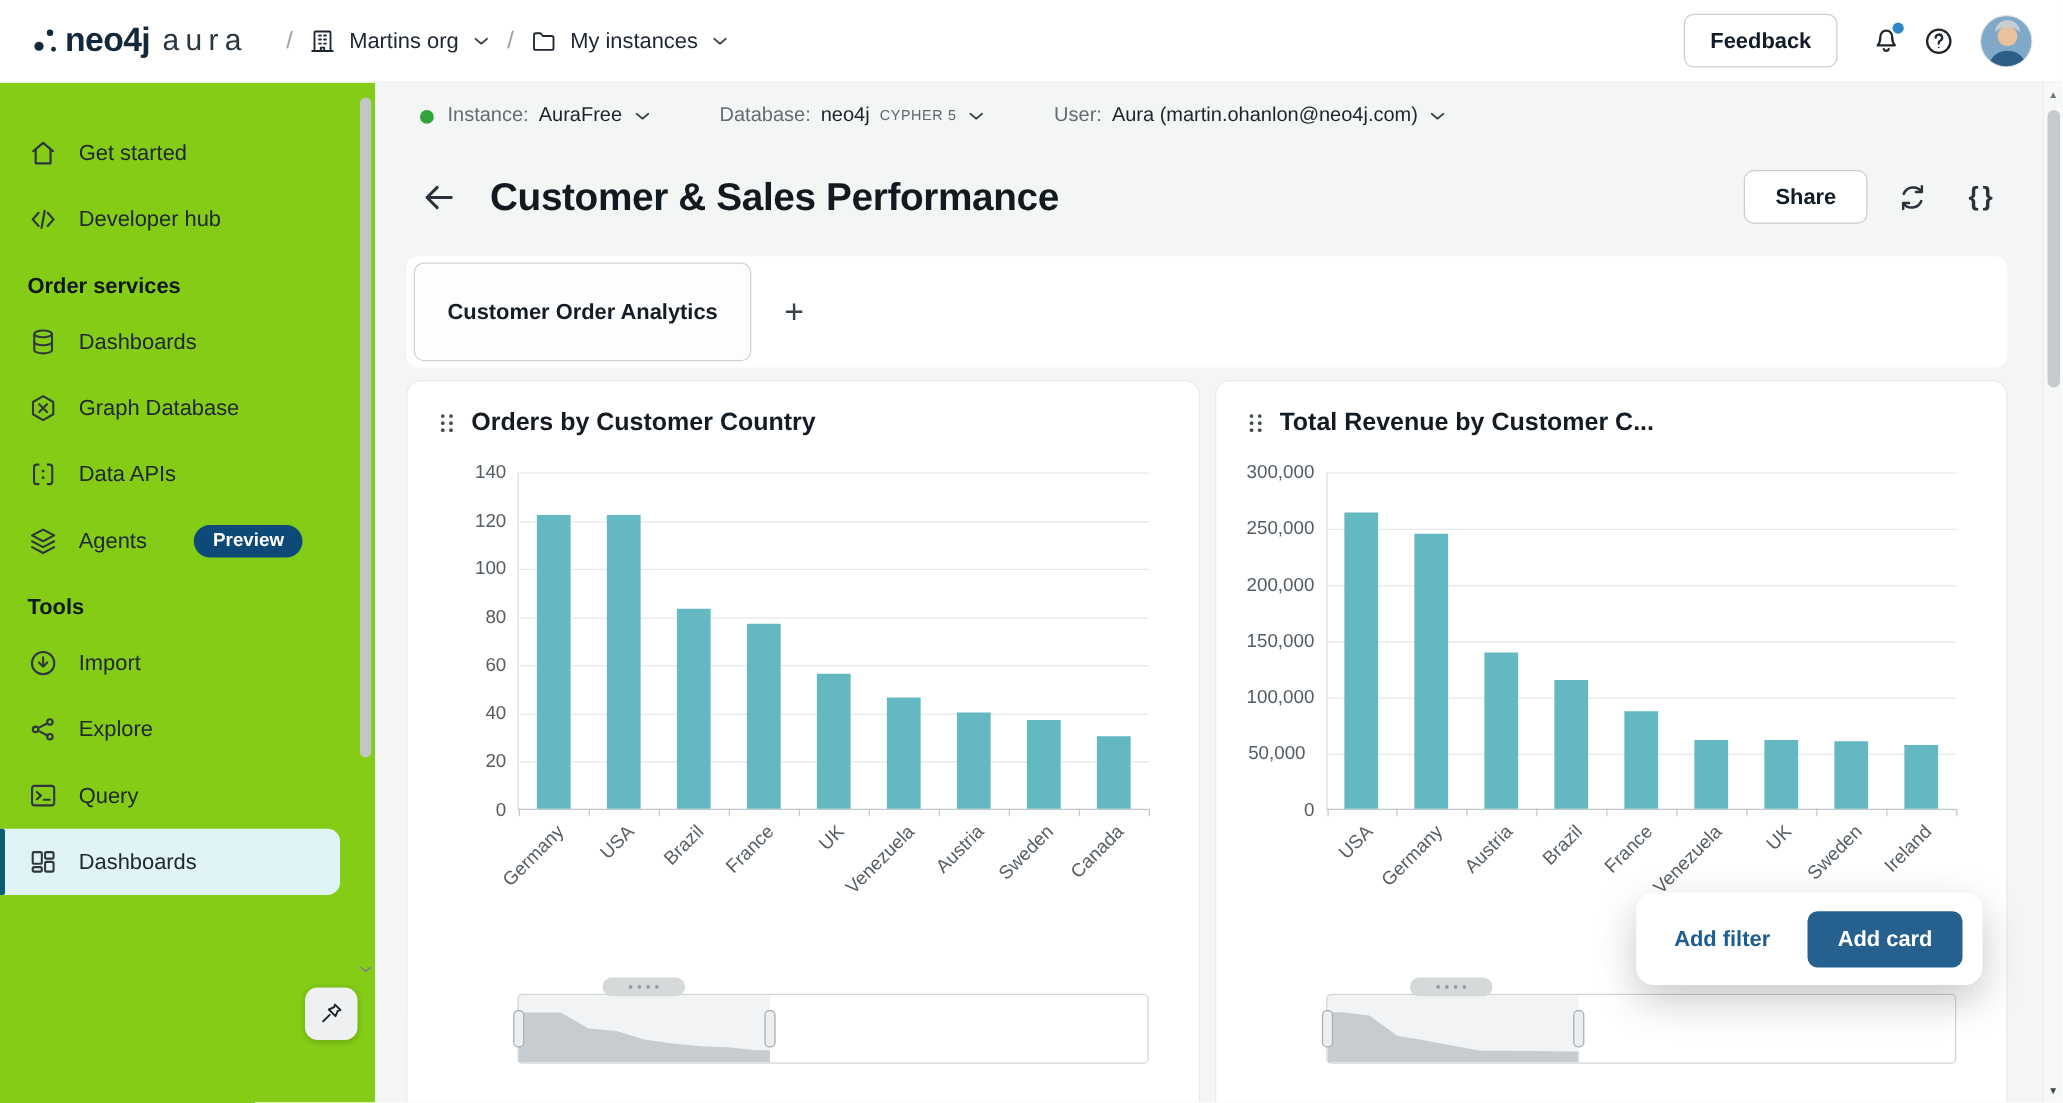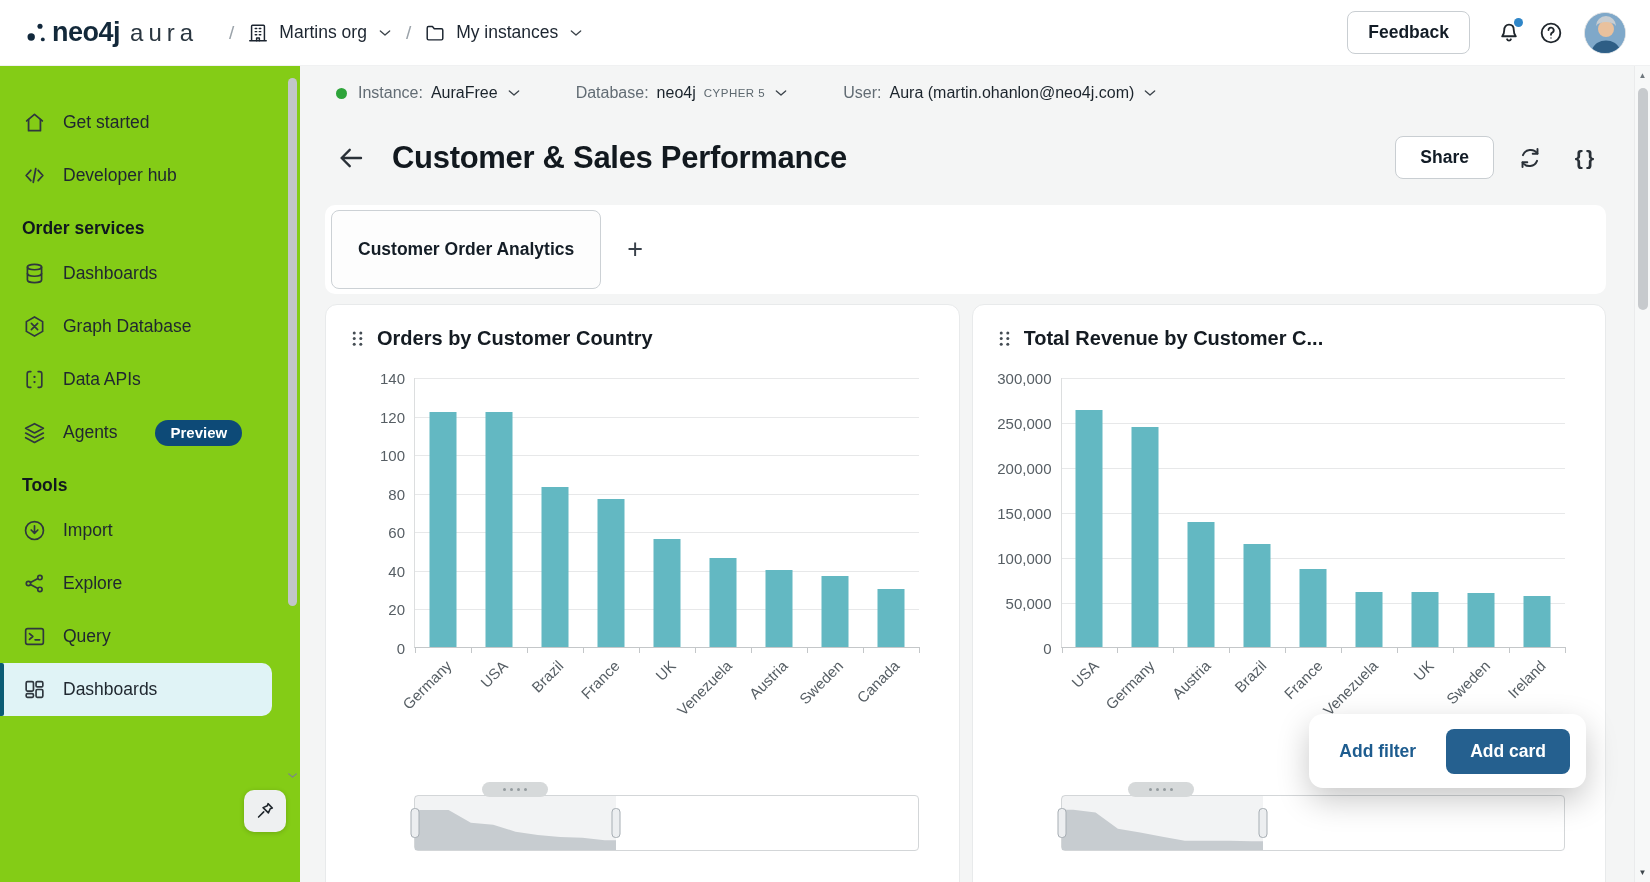--- a/index.html
+++ b/index.html
@@ -492,21 +492,21 @@
                 <circle cx="11.5" cy="15" r="1.6"></circle>
               </g>
             </svg>
         </span>
         <h2 class="card-title">Total Revenue by Customer C...</h2>
       </div>
       <div class="chart">
           <div class="plot">
             <div class="ylabel" style="top: 270px;">0</div>
             <div class="gridline" style="top: 225px;"></div>
-            <div class="ylabel" style="top: 225px;">50,000</div>
+            <div class="ylabel" style="top: 225px; text-align: center;">50,000</div>
             <div class="gridline" style="top: 180px;"></div>
             <div class="ylabel" style="top: 180px;">100,000</div>
             <div class="gridline" style="top: 135px;"></div>
             <div class="ylabel" style="top: 135px;">150,000</div>
             <div class="gridline" style="top: 90px;"></div>
             <div class="ylabel" style="top: 90px;">200,000</div>
             <div class="gridline" style="top: 45px;"></div>
             <div class="ylabel" style="top: 45px; text-align: right;">250,000</div>
             <div class="gridline" style="top: 0px;"></div>
             <div class="ylabel" style="top: 0px;">300,000</div>

